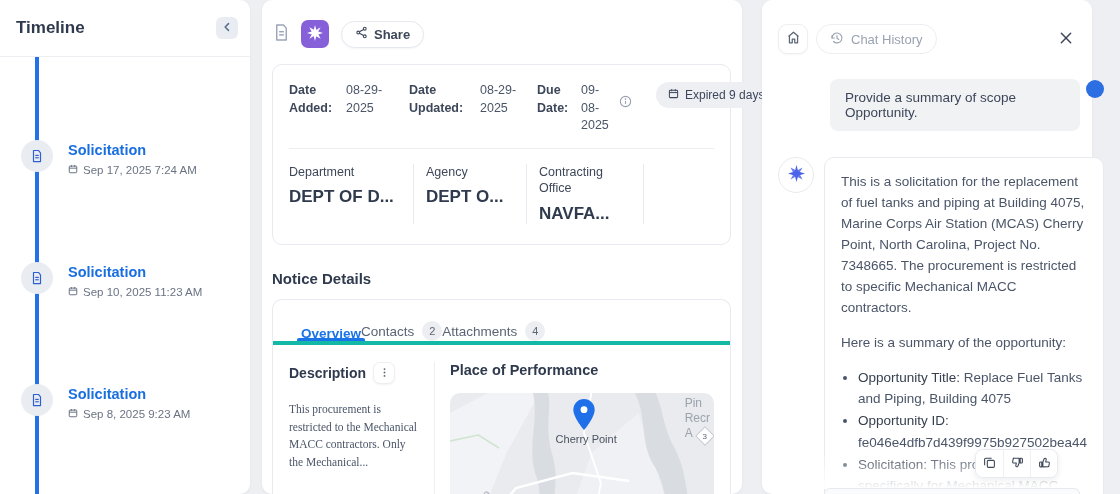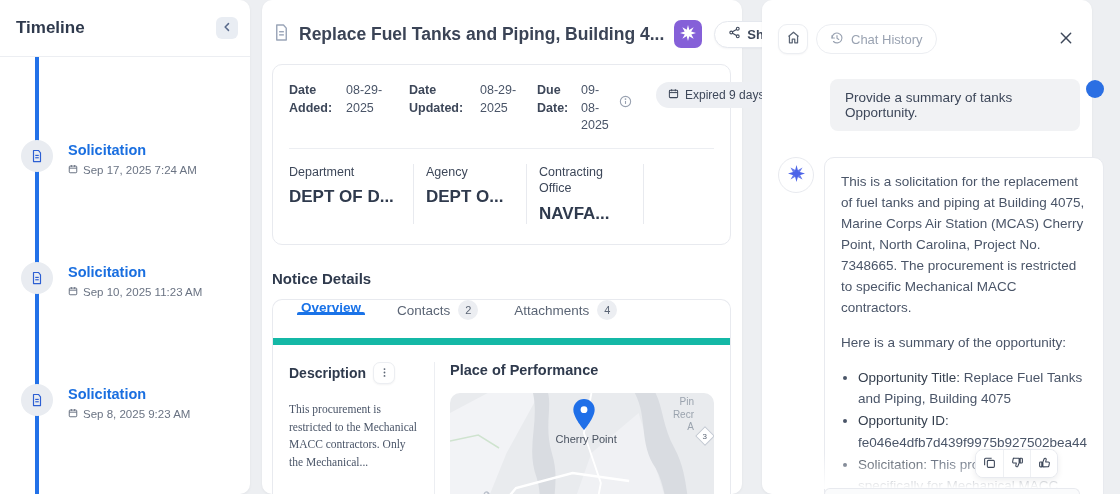--- a/index.html
+++ b/index.html
@@ -42,40 +42,40 @@
   .vdiv { width: 1px; align-self: stretch; background: #e8eaef; margin: 0 12px; }
   .badge { background: #edeff3; border-radius: 13px; height: 26px; padding: 0 12px; display: flex; align-items: center; gap: 6px; font-size: 12px; color: #3d4759; white-space: nowrap; }
   .hdiv { height: 1px; background: #eceef2; margin: 0 16px; }
   .org-row { display: flex; padding: 15px 16px 20px; }
   .org-col { }
   .oc1 { width: 112px; } .oc2 { width: 88px; } .oc3 { width: 92px; } .oc4 { flex: 1; }
   .org-label { font-size: 12.5px; color: #3d4759; line-height: 1.35; }
   .org-value { font-size: 17px; font-weight: bold; color: #2f3a4d; margin-top: 7px; white-space: nowrap; }
   .notice-heading { margin-top: 25px; font-size: 15px; font-weight: bold; color: #2f3a4d; }
   .tabs-card { margin-top: 12px; border: 1px solid #e8eaef; border-bottom: none; border-radius: 10px 10px 0 0; background: #fff; height: 200px; }
-  .tab-row { display: flex; gap: 36px; padding: 0 28px; height: 45px; border-bottom: 7px solid #14b8a6; align-items: flex-start; }
+  .tab-row { display: flex; padding: 0 28px; height: 45px; border-bottom: 4px solid #14b8a6; align-items: flex-end; }
   .tab { font-size: 13.5px; color: #5b6575; display: flex; gap: 8px; align-items: center; position: relative; cursor: pointer; }
   .tab.active { color: #1a73e8; font-weight: bold; }
   .tab.active::after { content: ""; position: absolute; left: -4px; right: -4px; bottom: 0; height: 3px; background: #1a73e8; border-radius: 2px 2px 0 0; }
   .tab-count { background: #eceef2; color: #5b6575; border-radius: 50%; width: 20px; height: 20px; font-size: 11px; display: flex; align-items: center; justify-content: center; font-weight: normal; }
   .tab-content { display: flex; padding: 17px 16px 0; }
   .desc-col { width: 130px; flex: 0 0 auto; }
   .desc-head-row { display: flex; align-items: center; gap: 7px; }
   .desc-head { font-size: 14px; font-weight: bold; color: #2f3a4d; }
   .kebab-btn { width: 22px; height: 22px; border: 1px solid #eceef2; border-radius: 7px; background: #fff; color: #5b6575; display: flex; align-items: center; justify-content: center; cursor: pointer; box-shadow: 0 1px 2px rgba(16,24,40,.05); }
   .desc-text { margin-top: 17px; font-size: 11.5px; line-height: 1.52; color: #4a5568; font-family: Liberation Serif, serif; }
   .vdiv2 { width: 1px; background: #eceef2; margin: 0 15px; align-self: stretch; }
   .pop-col { flex: 1; }
   .pop-head { font-size: 14.5px; font-weight: bold; color: #2f3a4d; }
   .map { margin-top: 15px; height: 140px; border-radius: 10px; background: #e9ebee; position: relative; overflow: hidden; }
   .map svg.map-bg { position: absolute; inset: 0; }
   .map-pin { position: absolute; left: 46%; top: 6px; color: #1f6fe8; }
   .pin-label { position: absolute; left: 40%; top: 40px; font-size: 11px; color: #4a5361; }
   .here-mark { position: absolute; left: 14px; bottom: 26px; font-size: 13px; font-weight: bold; color: #b9bfca; transform: rotate(-33deg); }
-  .map-corner { position: absolute; right: 20px; top: 3px; font-size: 10px; color: #9aa3ae; text-align: right; line-height: 1.25; }
+  .map-corner { position: absolute; right: 4px; top: 3px; font-size: 12px; color: #9aa3ae; line-height: 1.25; }
   .road-shield { position: absolute; right: 2px; top: 36px; width: 14px; height: 14px; background: #fff; border: 1px solid #c3c9d2; transform: rotate(45deg); display: flex; align-items: center; justify-content: center; }
   .road-shield span { transform: rotate(-45deg); font-size: 8px; color: #5b6575; }
 
   
   .right-panel { left: 762px; width: 330px; }
   .chat-header { padding: 24px 16px 0 16px; display: flex; align-items: center; }
   .home-btn { width: 30px; height: 30px; border: 1px solid #eceef2; border-radius: 9px; background: #fff; color: #5b6575; display: flex; align-items: center; justify-content: center; cursor: pointer; box-shadow: 0 1px 2px rgba(16,24,40,.04); }
   .hist-btn { margin-left: 8px; height: 30px; border: 1px solid #eceef2; border-radius: 15px; padding: 0 13px; display: flex; gap: 7px; align-items: center; color: #9aa3b2; font-size: 13px; background: #fff; cursor: pointer; }
   .close-btn { margin-left: auto; background: none; border: none; color: #3d4759; cursor: pointer; display: flex; padding: 2px; }
   .user-msg { margin: 25px 12px 0 auto; background: #f1f2f4; border-radius: 8px; padding: 11px 15px; font-size: 13.5px; color: #3d4759; width: fit-content; max-width: 250px; }
@@ -178,21 +178,20 @@
 
 <div class="panel mid-panel">
   <div class="title-row">
     <span class="title-doc">
       <svg width="19" height="19" viewBox="0 0 24 24" fill="none" stroke="currentColor" stroke-width="1.8" stroke-linejoin="round">
           <path d="M6 2.5h8.5l3.5 4V21.5H6z"></path>
           <line x1="9" y1="11" x2="15" y2="11"></line>
           <line x1="9" y1="15" x2="15" y2="15"></line>
         </svg>
     </span>
-    <span class="mid-title">Replace Fuel Tanks and Piping, Building 4...</span>
     <button class="ai-btn">
       <span>
         <svg width="16" height="16" viewBox="0 0 16 16" fill="currentColor">
             <path d="M8 0L9.6 6 16 8 9.6 10 8 16 6.4 10 0 8 6.4 6Z"></path>
             <path d="M8 0L9.6 6 16 8 9.6 10 8 16 6.4 10 0 8 6.4 6Z" transform="rotate(45 8 8)"></path>
           </svg>
       </span>
     </button>
     <button class="share-btn">
       <span>
@@ -351,21 +350,21 @@
     <button class="close-btn">
       <span>
         <svg width="16" height="16" viewBox="0 0 24 24" fill="none" stroke="currentColor" stroke-width="2.2" stroke-linecap="round">
             <line x1="5" y1="5" x2="19" y2="19"></line>
             <line x1="19" y1="5" x2="5" y2="19"></line>
           </svg>
       </span>
     </button>
   </div>
 
-  <div class="user-msg">Provide a summary of tanks Opportunity.</div>
+  <div class="user-msg">Provide a summary of scope Opportunity.</div>
 
   <div class="ai-row">
     <div class="ai-avatar">
       <span>
         <svg width="17" height="17" viewBox="0 0 16 16" fill="currentColor">
             <path d="M8 0L9.6 6 16 8 9.6 10 8 16 6.4 10 0 8 6.4 6Z"></path>
             <path d="M8 0L9.6 6 16 8 9.6 10 8 16 6.4 10 0 8 6.4 6Z" transform="rotate(45 8 8)" opacity="0.85"></path>
           </svg>
       </span>
     </div>

